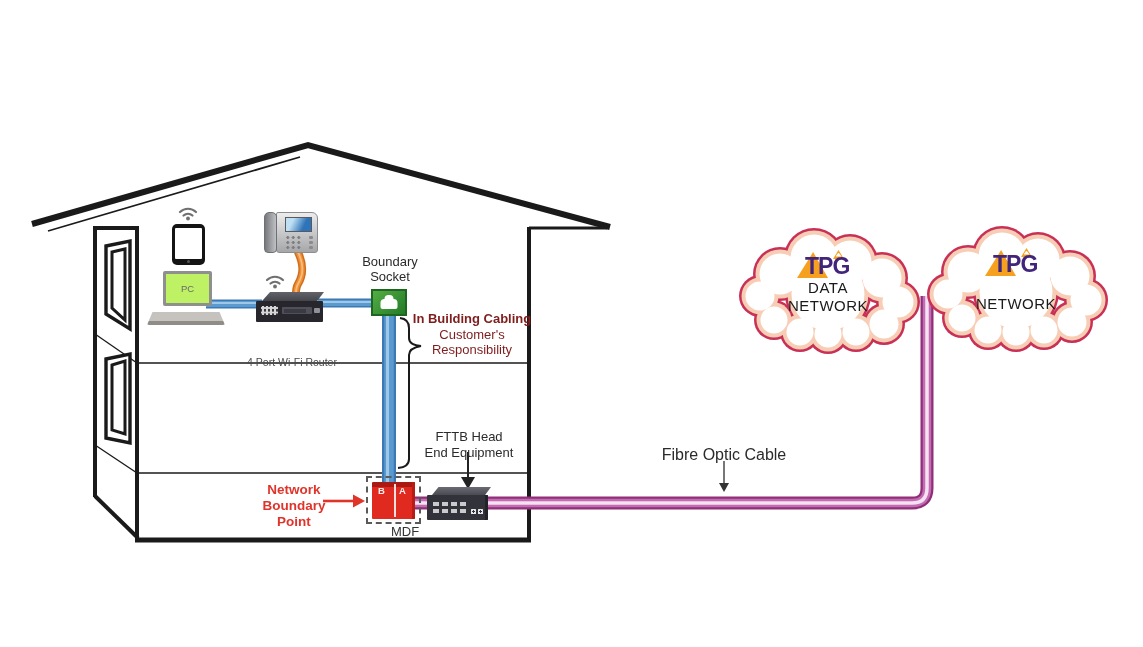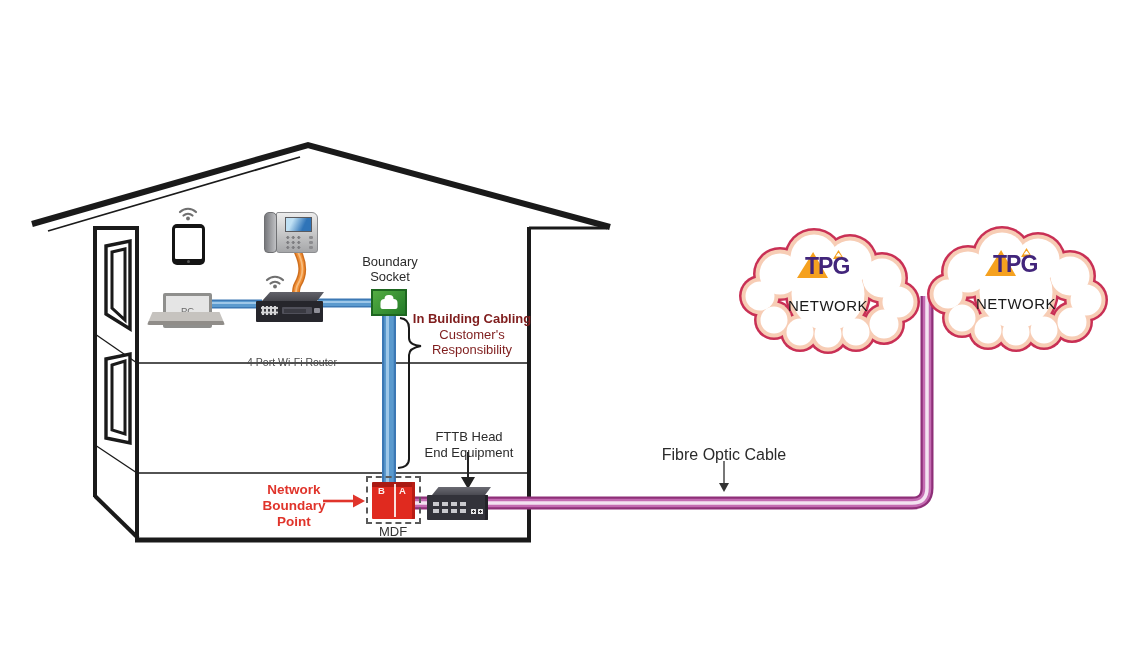--- a/index.html
+++ b/index.html
@@ -11,28 +11,28 @@
   svg{display:block;}
   
   .lbl{position:absolute;transform:translateX(-50%);text-align:center;white-space:nowrap;}
   .lbl-title{font-size:27px;letter-spacing:1px;color:#1a1a1a;}
   .lbl-std{font-size:13px;line-height:14.5px;color:#2b2b2b;}
   .lbl-cabling{font-size:13px;line-height:15.5px;color:#7f1d1d;}
   .lbl-cabling .b1{font-weight:bold;}
   .lbl-fttb{font-size:13px;line-height:15.5px;color:#2b2b2b;}
   .lbl-fibre{font-size:16px;color:#2b2b2b;}
   .lbl-nbp{font-size:13.5px;line-height:16px;font-weight:bold;color:#e0342b;}
-  .lbl-mdf{font-size:13px;color:#333;}
+  .lbl-mdf{font-size:13px;color:#333;margin-left:12px;}
   .lbl-router{font-size:10.5px;color:#4a4a4a;margin-top:36px;}
   
   .tablet{left:172px;top:224px;width:33px;height:41px;background:#141414;border-radius:5px;}
   .tablet .scr{position:absolute;left:3px;right:3px;top:4px;bottom:6px;background:#fff;border-radius:1px;}
   .tablet .home{position:absolute;left:50%;bottom:2px;width:3px;height:3px;margin-left:-1.5px;border-radius:50%;background:#555;}
-  .laptop-screen{left:163px;top:271px;width:49px;height:35px;border:3px solid #8f8f8d;background:#e5e5e5;border-radius:2px;box-sizing:border-box;
-     display:flex;align-items:center;justify-content:center;font-size:9.5px;color:#6a6a6a;margin-top:22px;}
+  .laptop-screen{left:163px;top:271px;width:49px;height:35px;border:3px solid #8f8f8d;background:#bef264;border-radius:2px;box-sizing:border-box;
+     display:flex;align-items:center;justify-content:center;font-size:9.5px;color:#6a6a6a;}
   .laptop-base{left:147px;top:312px;width:78px;height:13px;background:linear-gradient(#c6c3bf 0 70%,#908d89 70%);
      clip-path:polygon(7% 0,93% 0,100% 100%,0 100%);border-radius:2px;}
   .phone{left:264px;top:212px;width:54px;height:41px;}
   .phone .body{position:absolute;left:12px;top:0;right:0;bottom:0;background:linear-gradient(#ececec,#a6a7a9);border-radius:2px 6px 3px 3px;border:1px solid #8c8d90;box-sizing:border-box;}
   .phone .handset{position:absolute;left:0;top:0;width:13px;height:41px;background:linear-gradient(90deg,#77787c,#c0c1c4);border-radius:5px 5px 4px 4px;border:1px solid #6f7073;box-sizing:border-box;}
   .phone .scr{position:absolute;left:21px;top:5px;width:25px;height:13px;border:1px solid #5a5a5e;background:linear-gradient(115deg,#bfe0f4 25%,#2f74b8 70%);}
   .phone .keys{position:absolute;left:20px;top:22px;width:17px;height:16px;
      background-image:radial-gradient(circle,#7d7d80 1.3px,transparent 1.6px);background-size:5.5px 5px;background-position:1px 1px;}
   .phone .sidekeys{position:absolute;left:40px;top:22px;width:10px;height:16px;
      background-image:radial-gradient(circle,#8b8b8e 1.7px,transparent 2px);background-size:10px 5px;background-position:2px 1px;}
@@ -247,20 +247,21 @@
           <circle cx="95" cy="73" r="36.5"></circle>
         </g>
       </svg>
     <div class="brandrow">
       <span class="tpg-tri"></span>
       <span class="tpg-tri2">
           <i></i>
         </span>
       <span class="tpg-word">TPG</span>
     </div>
+    <div class="txt t1">DATA</div>
     <div class="txt t2">NETWORK</div>
   </div>
 
   <div class="abs cloud" style="left:921px;top:219px;">
     <svg class="cloud-shape" width="190" height="136" viewBox="0 0 190 136">
         <g fill="#c93055">
           <circle cx="47" cy="53" r="27"></circle>
           <circle cx="81" cy="37" r="30"></circle>
           <circle cx="117" cy="41" r="28"></circle>
           <circle cx="149" cy="57" r="26"></circle>

